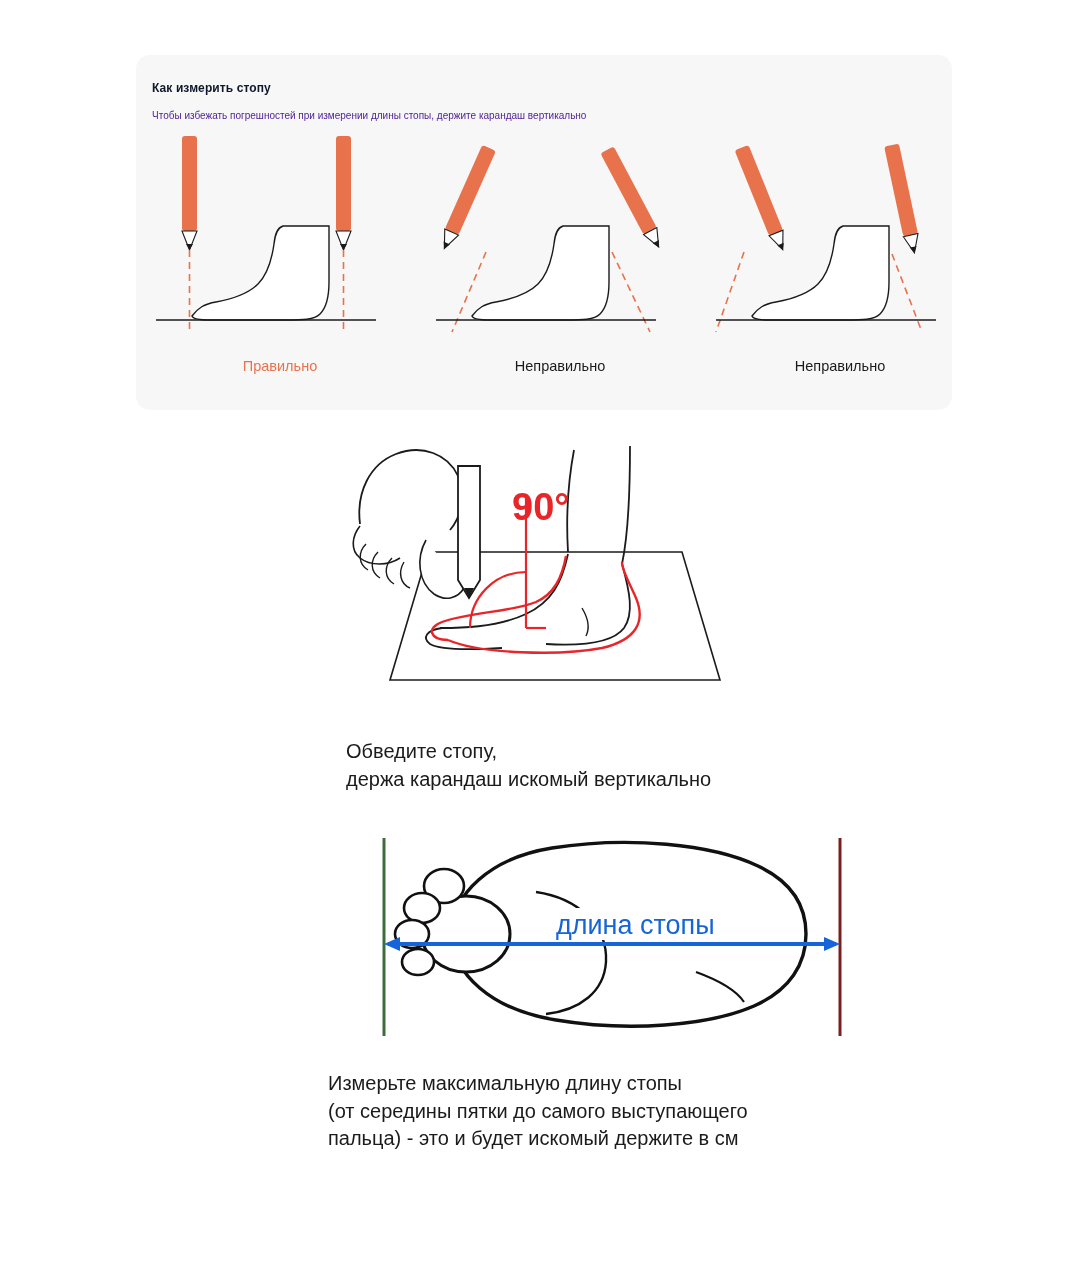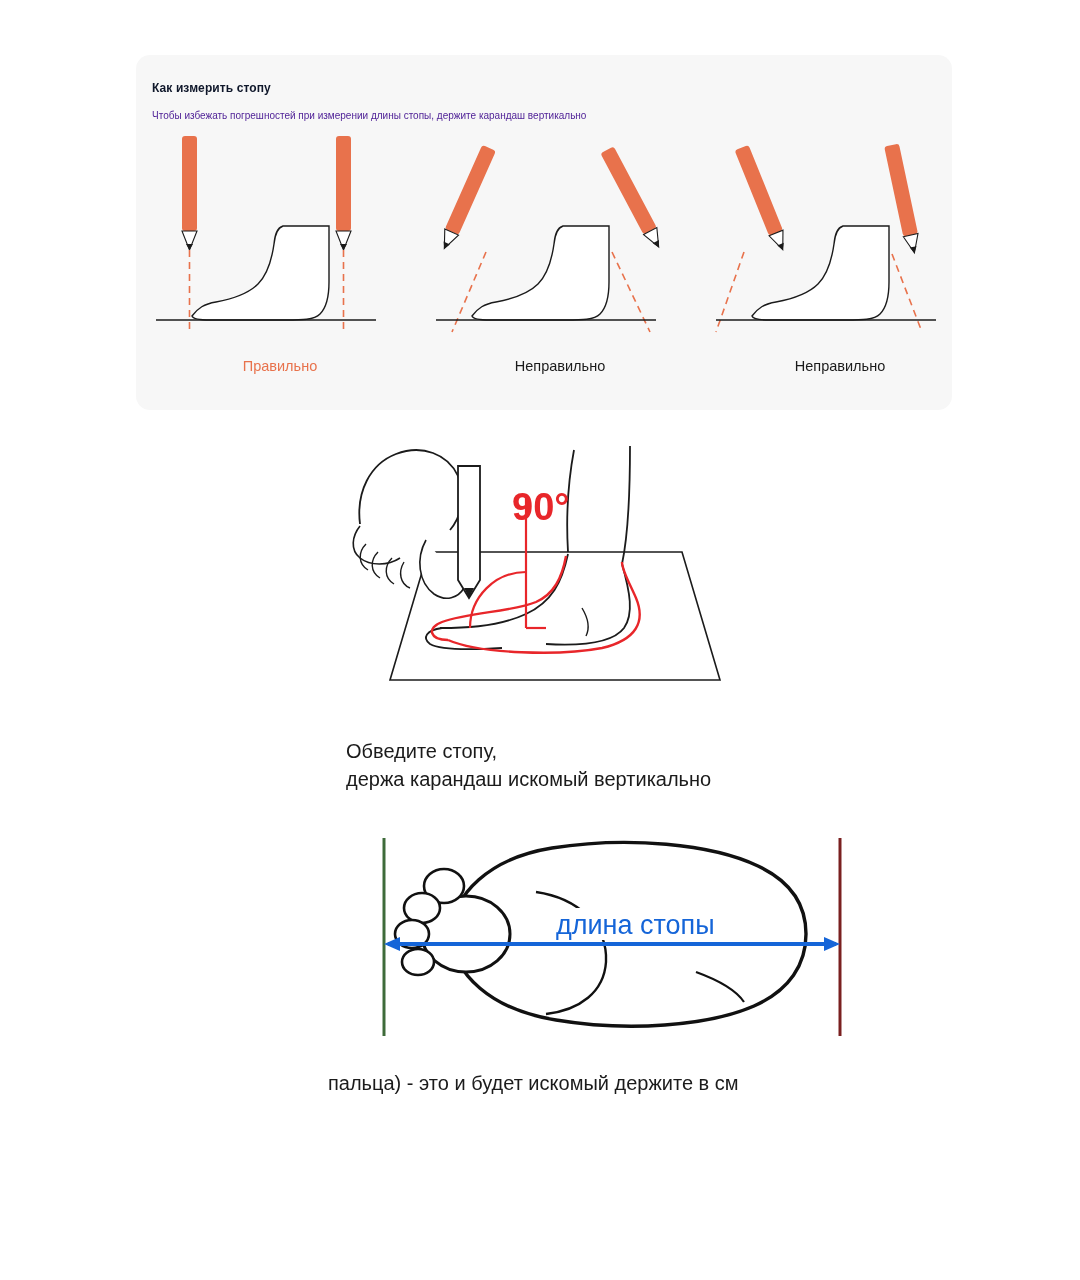--- a/index.html
+++ b/index.html
@@ -241,15 +241,17 @@
 
     <line x1="48" y1="122" x2="496" y2="122" stroke="#1565d8" stroke-width="4"></line>
     <polygon points="44,122 60,115 60,129" fill="#1565d8"></polygon>
     <polygon points="500,122 484,115 484,129" fill="#1565d8"></polygon>
 
     <rect x="212" y="86" width="220" height="32" fill="#ffffff"></rect>
     <text x="216" y="112" font-family="Liberation Sans, sans-serif" font-size="27" fill="#1565d8">длина стопы</text>
   </svg>
 
   <div class="caption">
+    <div>Измерьте максимальную длину стопы</div>
+    <div>(от середины пятки до самого выступающего</div>
     <div>пальца) - это и будет искомый держите в см</div>
   </div>
 </div>
 
 </body></html>

